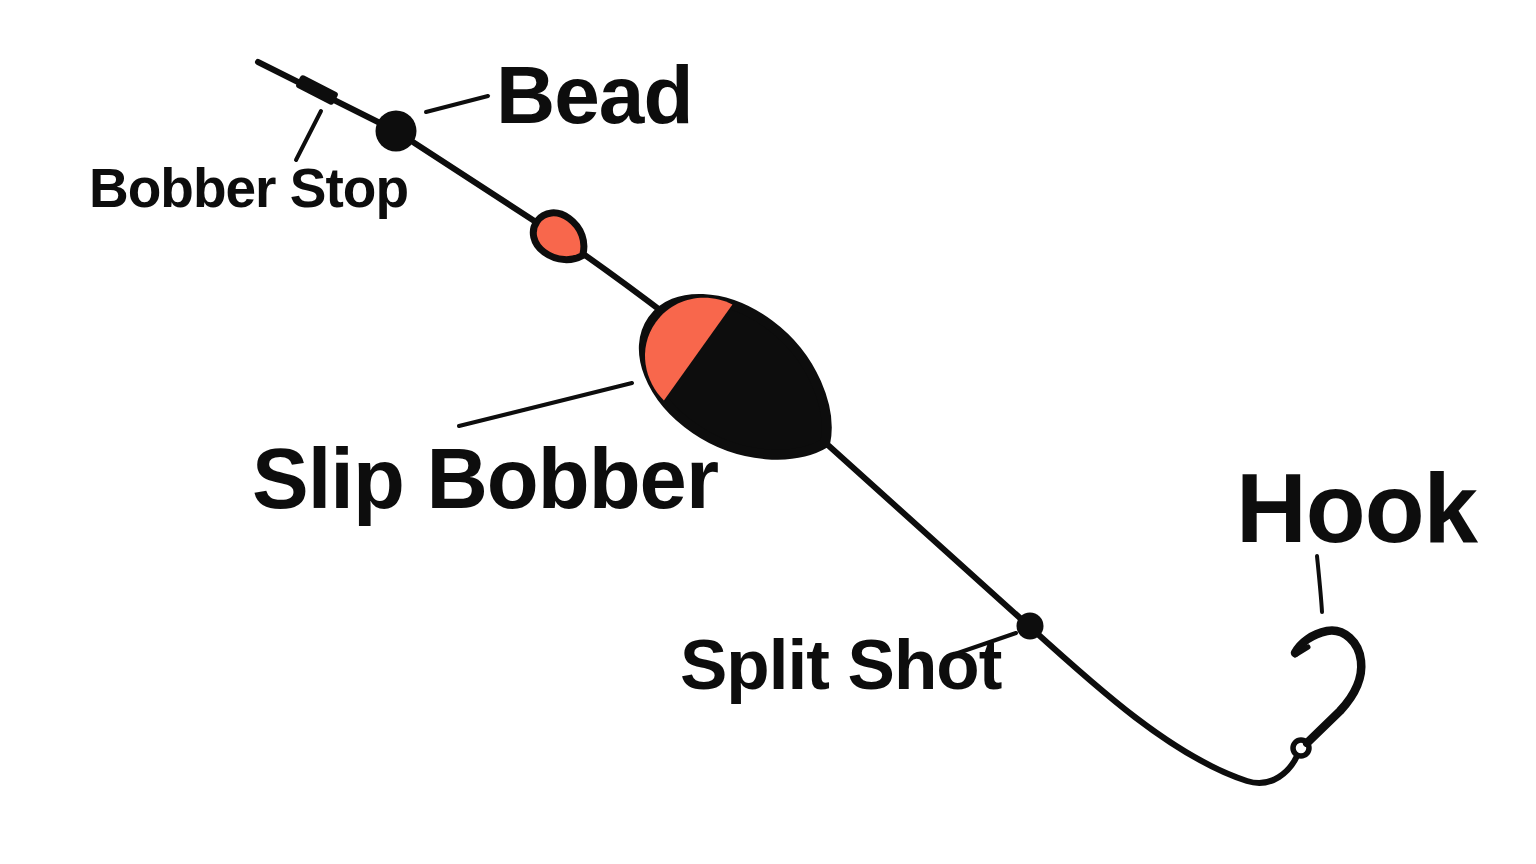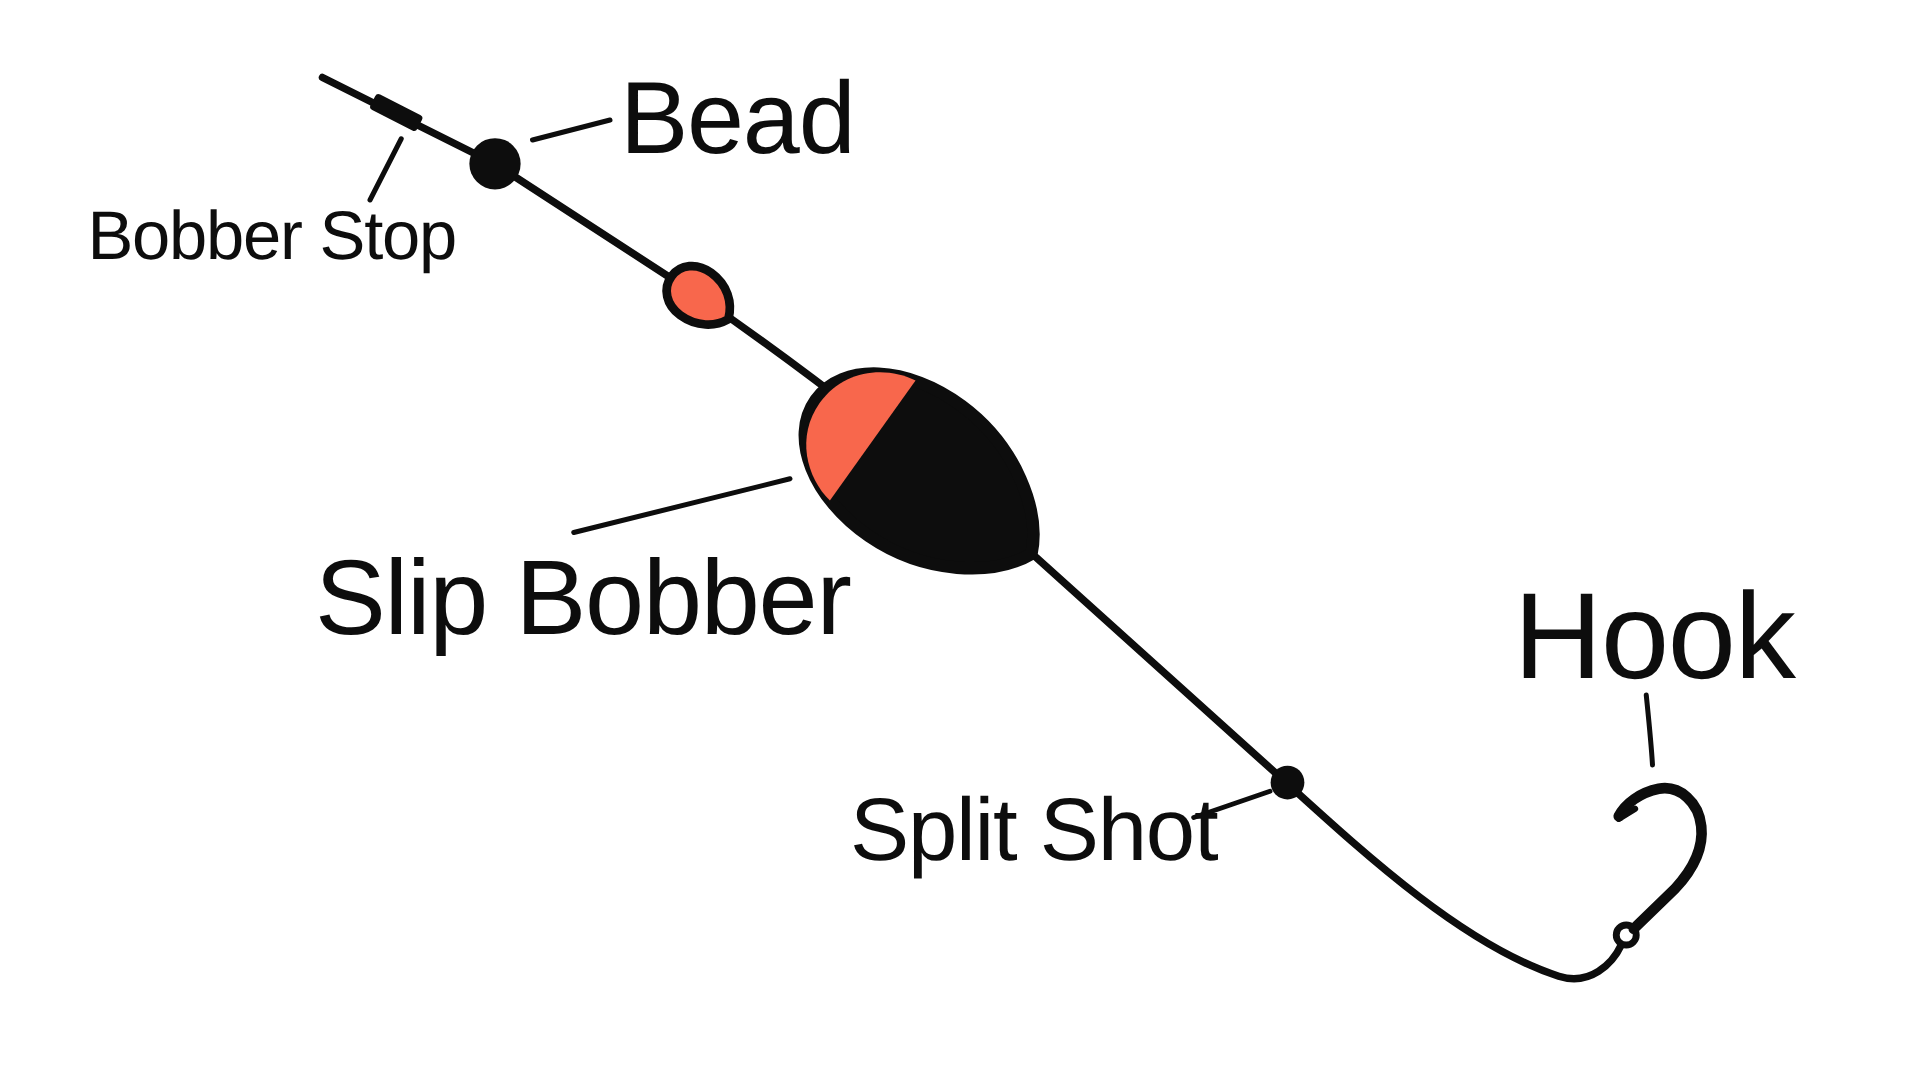--- a/index.html
+++ b/index.html
@@ -3,38 +3,39 @@
 <meta charset="utf-8">
 <style>
   html, body { margin: 0; padding: 0; background: #ffffff; }
   #stage {
     position: relative;
     width: 1536px;
     height: 793px;
     background: var(--bg, #ffffff);
     overflow: hidden;
     font-family: "Liberation Sans", sans-serif;
+    font-weight: bold;
   }
   #rig-svg {
     position: absolute;
     left: 0; top: 0;
     width: 1536px; height: 864px;
   }
   .label {
     position: absolute;
     color: var(--ink, #0d0d0d);
     line-height: 1;
     white-space: nowrap;
     letter-spacing: -1px;
   }
   .label-bead        { left: 496px; top: 54px;  font-size: 82px; }
-  .label-bobber-stop { left: 70px;  top: 161px; font-size: 55px; }
+  .label-bobber-stop { left: 89px;  top: 161px; font-size: 55px; }
   .label-slip-bobber { left: 252px; top: 436px; font-size: 85px; }
   .label-split-shot  { left: 680px; top: 629px; font-size: 71px; }
-  .label-hook        { left: 1211px; top: 459px; font-size: 98px; }
+  .label-hook        { left: 1236px; top: 459px; font-size: 98px; }
 
   .ink-line    { stroke: var(--ink, #0d0d0d); fill: none; stroke-linecap: round; stroke-linejoin: round; }
   .ink-fill    { fill: var(--ink, #0d0d0d); }
   .pointer     { stroke: var(--ink, #0d0d0d); fill: none; stroke-width: 4; stroke-linecap: round; }
 </style>
 </head>
 <body>
 
 <div id="stage">
 

